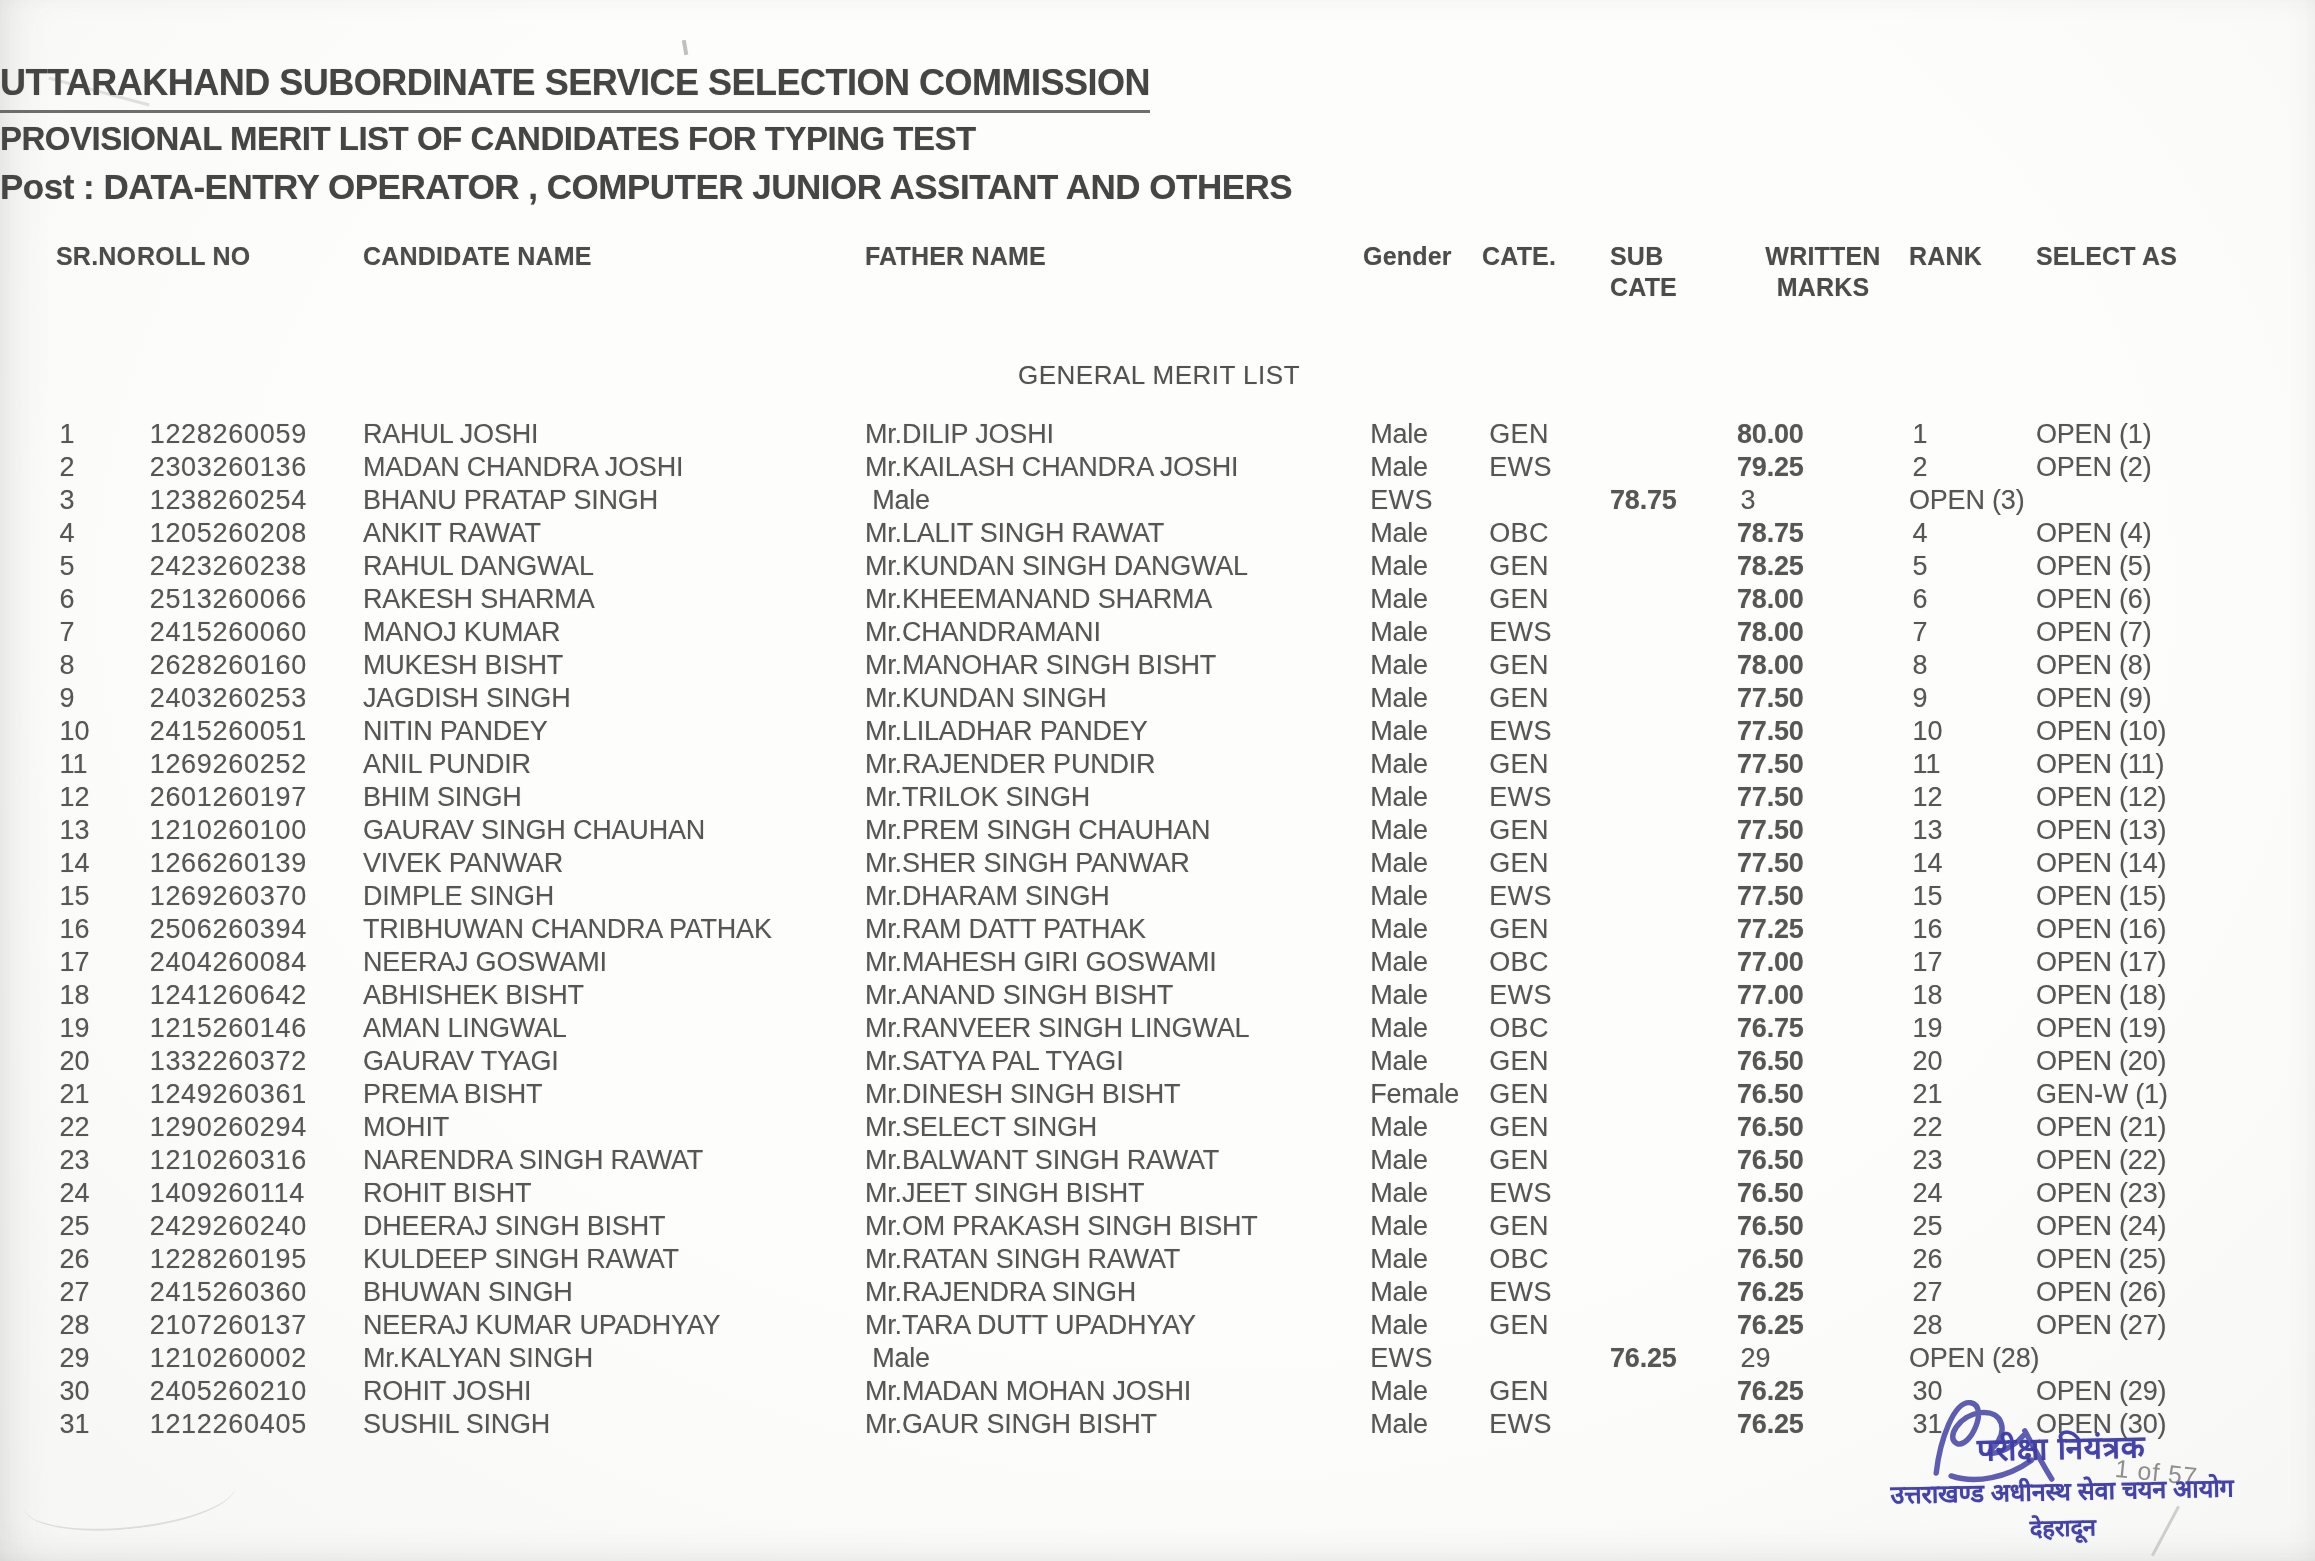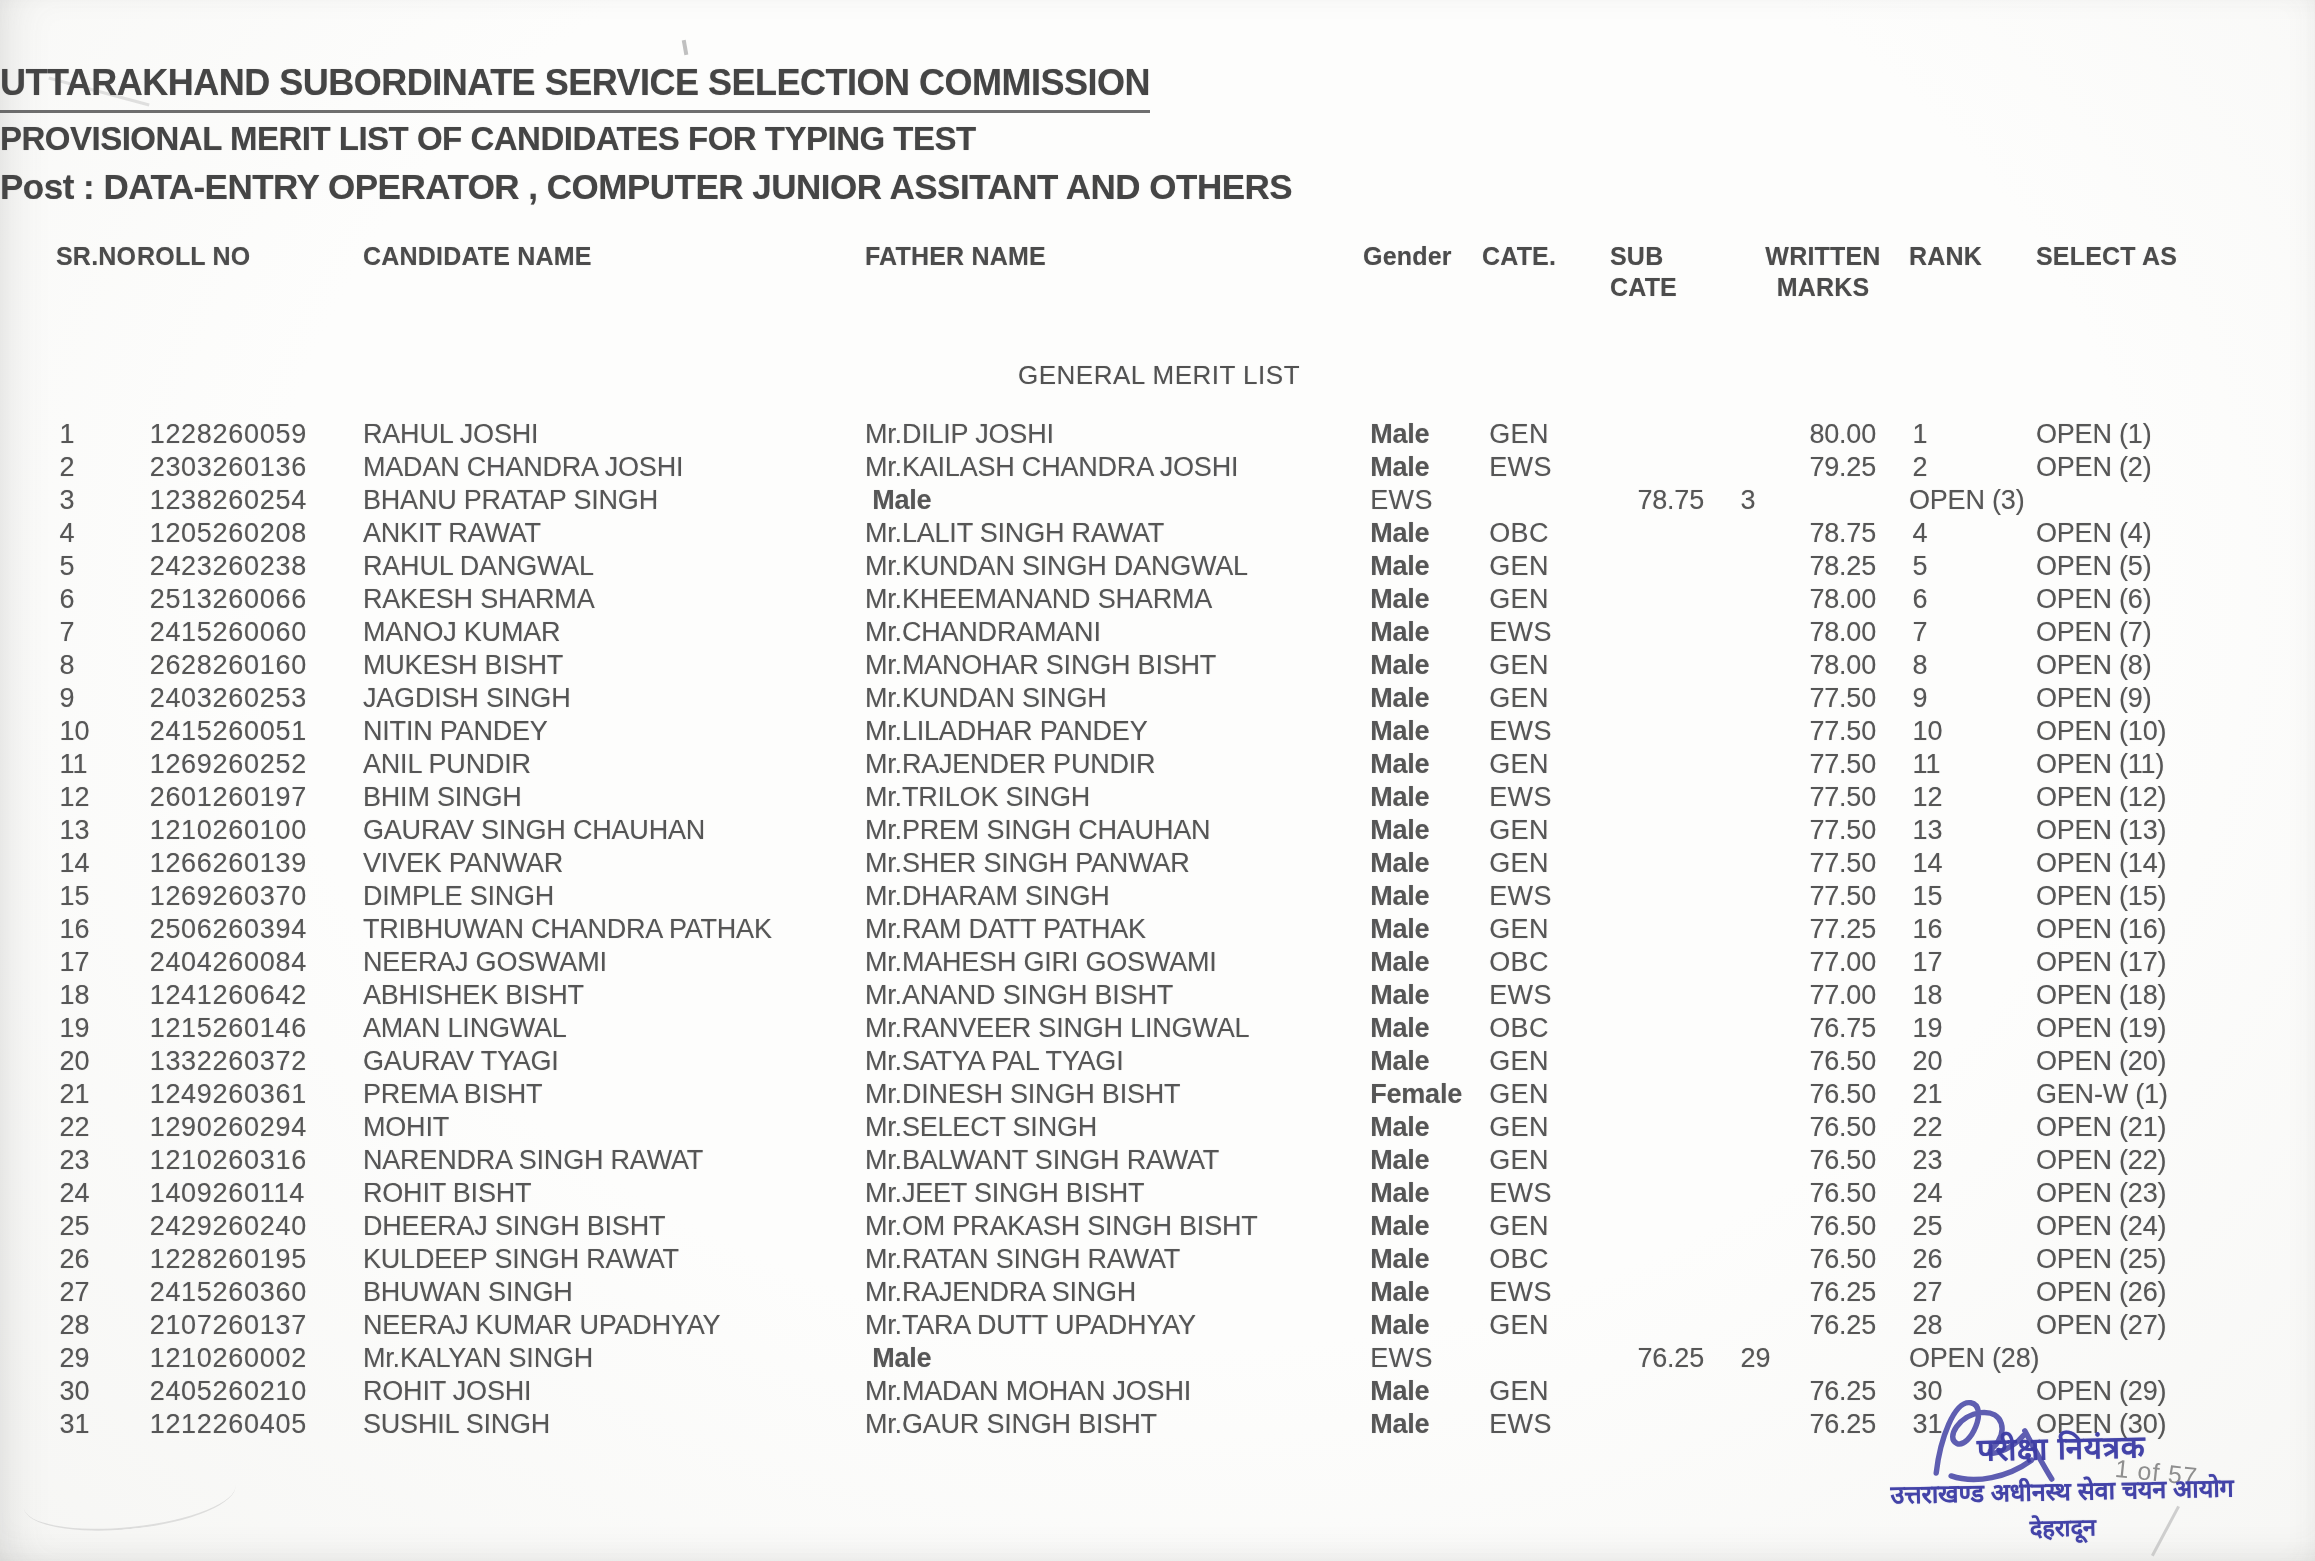--- a/index.html
+++ b/index.html
@@ -39,23 +39,23 @@
 
   .section-label { position:absolute; top:360px; left:56px; right:54px; text-align:center;
                    font-size:26px; letter-spacing:0.5px; color:#525252;
                    text-shadow:0 0 0.9px rgba(80,80,80,.38); }
 
   .tbody { position:absolute; top:418px; left:0; right:0; }
   .trow { height:33px; font-size:27px; letter-spacing:-0.2px; color:#565656;
           line-height:33px; text-shadow:0 0 0.9px rgba(86,86,86,.38); white-space:nowrap; }
   .c-sr   { padding-left:3.6px; }
   .c-roll { padding-left:12.7px; letter-spacing:0.7px; }
-  .c-gender { padding-left:7.2px;font-weight:bold; }
+  .c-gender { padding-left:7.2px; }
   .c-cate { padding-left:7.2px; letter-spacing:0.4px; }
-  .c-marks { text-align:right; padding-right:33px; }
+  .c-marks { padding-right:33px;font-weight:bold; }
   .c-rank { padding-left:3.6px; }
 
   
   .stamp { position:absolute; left:1836px; top:1426px; width:452px; text-align:center;
            transform:rotate(-1.2deg); z-index:3; }
   .stamp .s1 { font-size:31px; font-weight:700; letter-spacing:0.9px;
                text-shadow:0 0 0.9px rgba(66,66,168,.55); }
   .stamp .s2 { font-size:25px; font-weight:600; margin-top:4.5px;
                text-shadow:0 0 0.9px rgba(66,66,168,.5); }
   .stamp .s3 { font-size:23.5px; font-weight:600; margin-top:4.5px;

